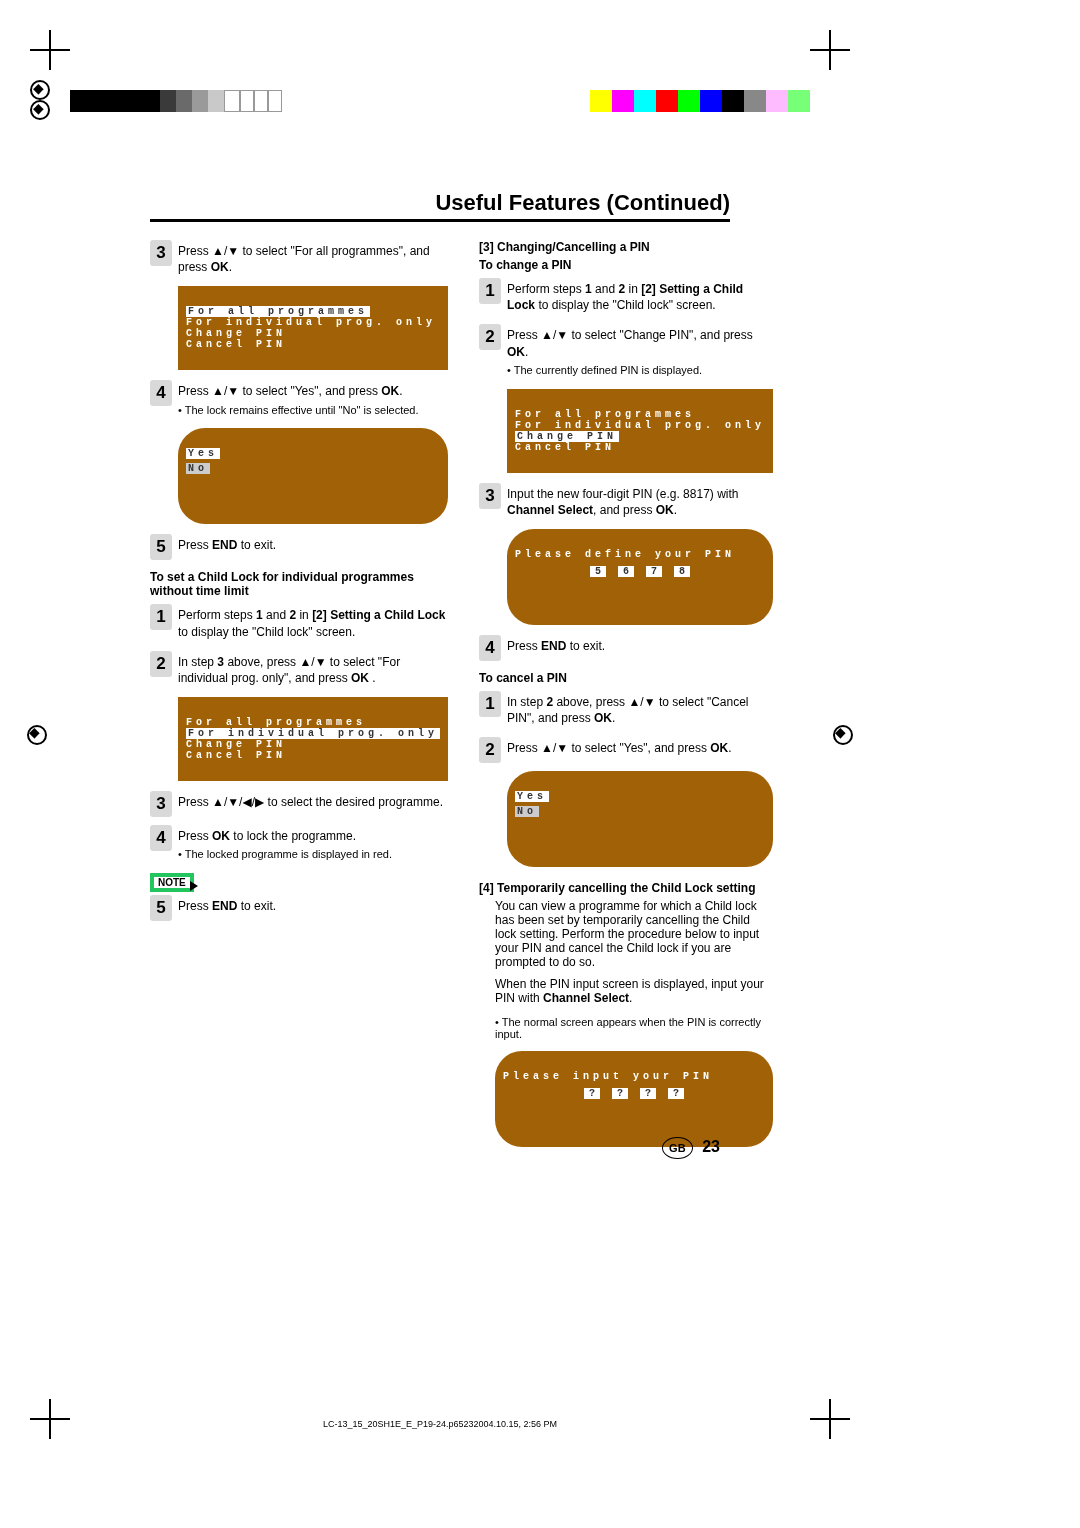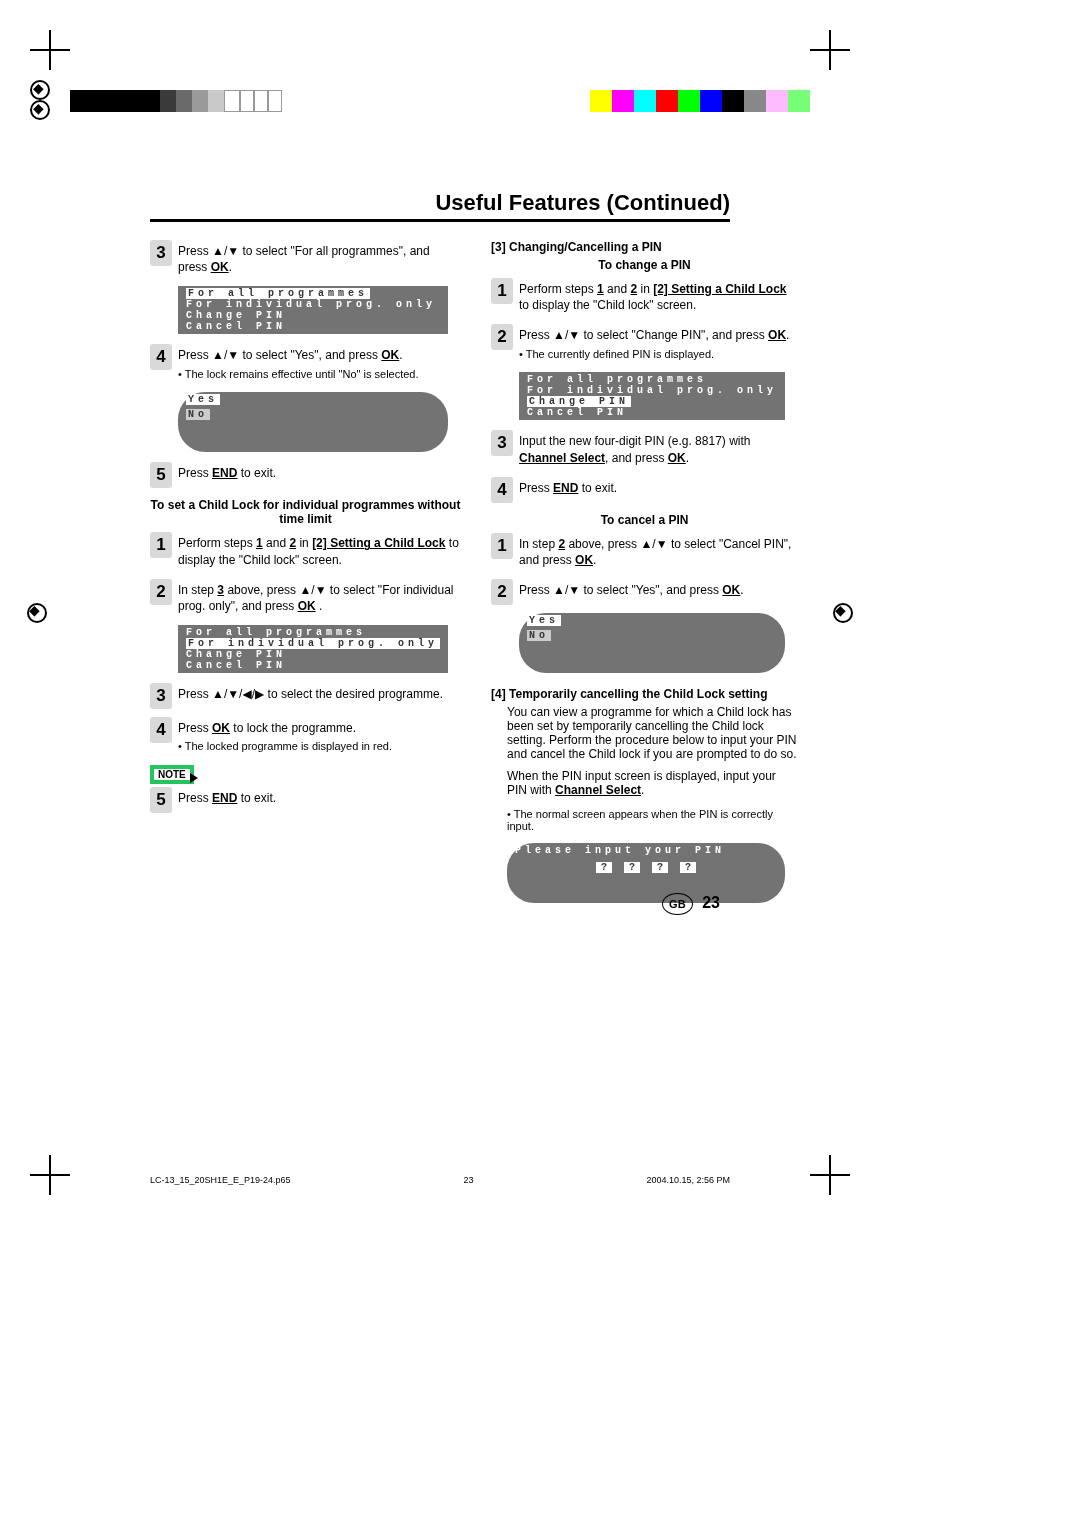--- a/index.html
+++ b/index.html
@@ -76,56 +76,56 @@
     align-items:flex-start;
     margin-bottom:8px;
   }
   .step .txt { flex:1; padding-top:3px; }
   .step .txt p { margin:0 0 3px 0; line-height:1.35;}
   .sub { font-size:11px; margin-left:10px;}
   .sub::before{content:"• ";}
 
   
   .osd {
-    background:#737373;
+    background:#a16207;
     color:#fff;
     font-family: "Courier New", monospace;
     letter-spacing: 4px;
     font-size:10px;
     font-weight:bold;
-    padding:2px 8px;
-    margin:4px 13px 10px 28px;
+    padding:20px 8px;
+    margin:4px 1px 10px 28px;
     white-space:nowrap;
   }
   .osd .hl { background:#fff; color:#333; padding:0 2px; display:inline-block; letter-spacing:4px;}
   .osd .pinrow { margin-top:6px; }
   .pinbox{ background:#fff; color:#333; padding:0 5px; margin:0 1px; display:inline-block; letter-spacing:0; font-weight:bold;}
   .osd.tall{min-height:56px;border-radius:27px;}
 
-  h4.sub-h { font-weight:bold; font-size:12px; margin:10px 0 6px 0;text-align:center;}
+  h4.sub-h { font-weight:bold; font-size:12px; margin:10px 0 6px 0;}
   h4.sect  { font-weight:bold; font-size:12px; margin:0 0 4px 0;}
 
   .note-tag{
     display:inline-block;
     border:4px solid #22c55e;
     padding:0 4px;
     font-size:10px;
     font-weight:bold;
     margin-bottom:3px;
     position:relative;
   }
   .note-tag::after{content:""; position:absolute; right:-8px; top:4px; border-left:8px solid #000; border-top:5px solid transparent; border-bottom:5px solid transparent;}
   .notelist{ font-size:11px; margin:2px 0 8px 0; padding-left:10px;}
   .notelist li{ list-style:none; position:relative; margin-bottom:2px;}
   .notelist li::before{content:"• "; position:absolute; left:-10px;}
-  strong{font-weight:bold;text-decoration:underline;}
+  strong{font-weight:bold;}
 
   .footer {
     display:flex;
-    justify-content:space-between;
+    justify-content:center;
     font-size:9px;
     margin:260px 110px 0 110px;
   }
   .page-num-block{
     text-align:right;
     margin:-20px 120px 0 0;
     font-size:13px;
   }
   .gb-oval{
     display:inline-block;
@@ -296,20 +296,29 @@
       </div>
 
       <div class="step">
         <span class="stepbadge">3</span>
         <div class="txt">
             <p>
           <span>Input the new four-digit PIN (e.g. 8817) with </span><strong>Channel Select</strong><span>, and press </span><strong>OK</strong><span>.</span>
         </p>
           </div>
       </div>
+      <div class="osd tall">
+        <div>Please define your PIN</div>
+        <div class="pinrow" style="text-align:center;">
+          <span class="pinbox">5</span>
+          <span class="pinbox">6</span>
+          <span class="pinbox">7</span>
+          <span class="pinbox">8</span>
+        </div>
+      </div>
 
       <div class="step">
         <span class="stepbadge">4</span>
         <div class="txt">
             <p><span>Press </span><strong>END</strong><span> to exit.</span></p>
           </div>
       </div>
 
       <h4 class="sub-h">To cancel a PIN</h4>
 

